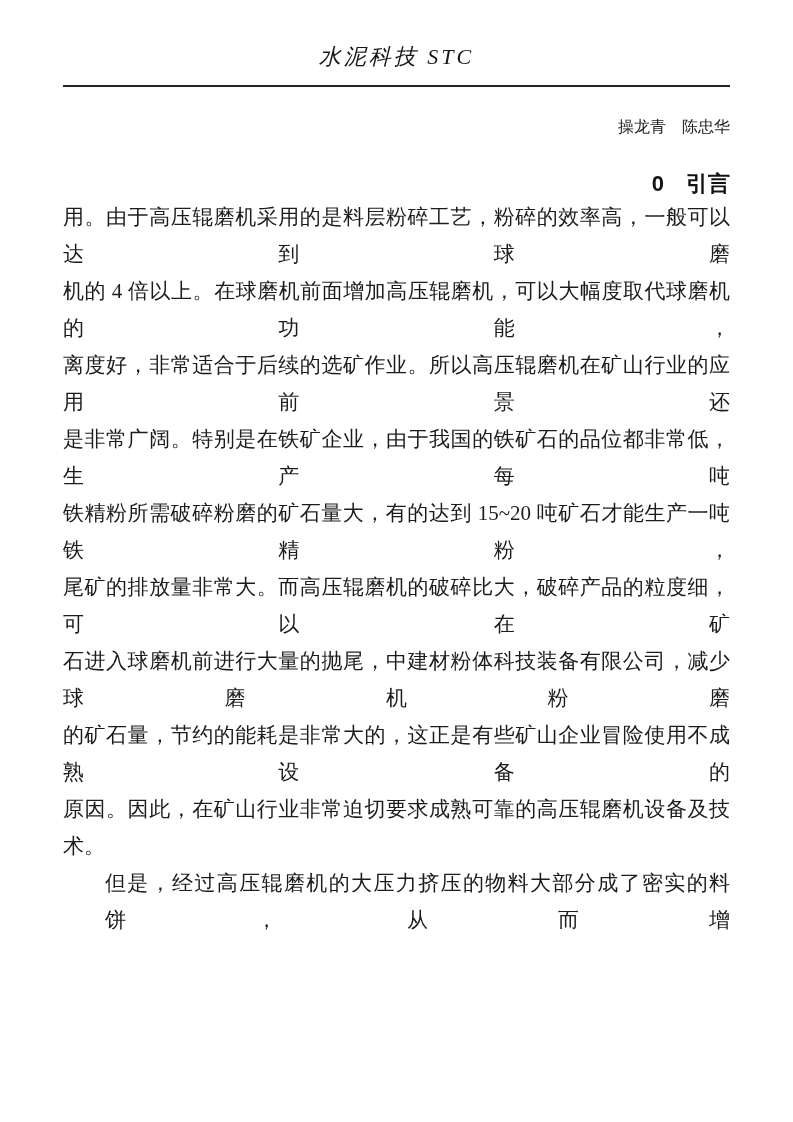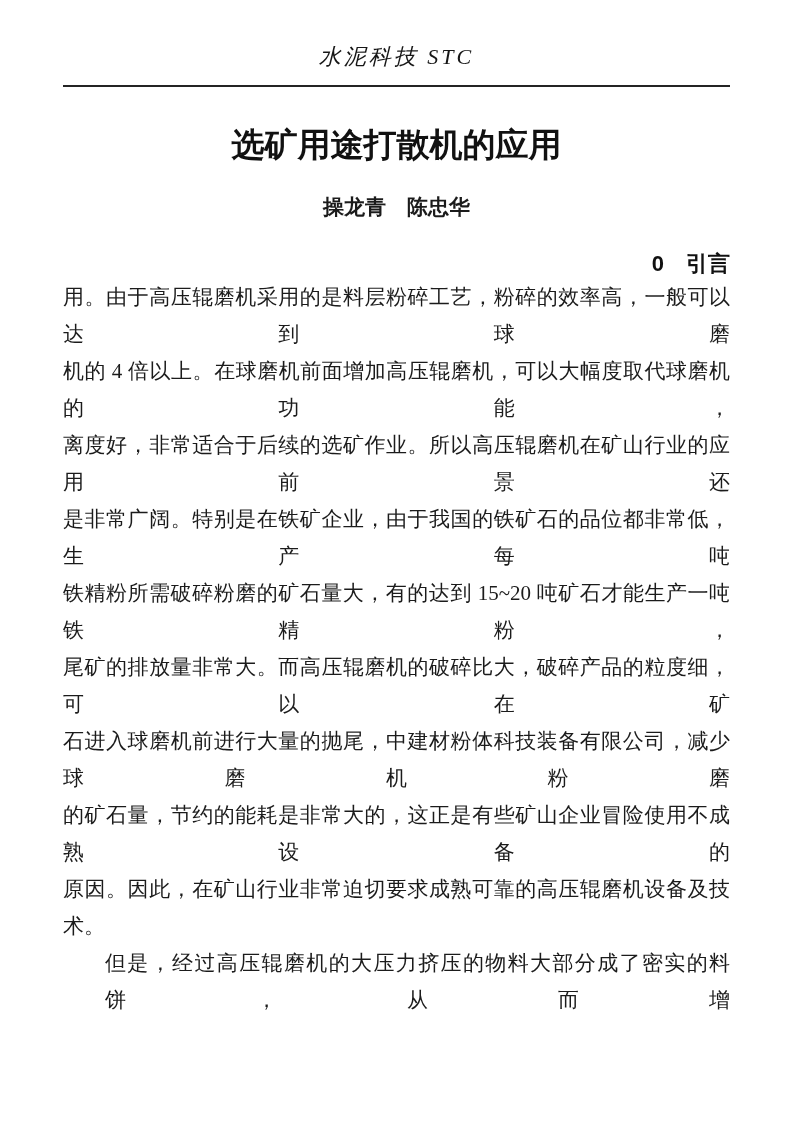--- a/index.html
+++ b/index.html
@@ -38,25 +38,24 @@
     margin: 36px 63px 0;
     text-align: center;
     font-family: "Liberation Sans", "DejaVu Sans", sans-serif;
     font-weight: 700;
     font-size: 33px;
     line-height: 44px;
     color: #111111;
   }
   .article-authors {
     margin: 27px 63px 0;
-    text-align: center;
-    font-size: 21px;
+    text-align: right;
+    font-size: 16px;
     line-height: 26px;
     color: #1b1b1b;
-    font-weight: bold;
   }
   .article-affiliation {
     margin: 0 63px;
     text-align: center;
     font-size: 20px;
     line-height: 28px;
     color: #1b1b1b;
   }
   
   .content {
@@ -121,21 +120,20 @@
   }
 </style>
 </head>
 <body>
 
 <div class="page">
 
   <div class="journal-header">水泥科技 STC</div>
   <hr class="header-rule">
 
-  <div class="article-title">选矿用途打散机的应用</div>
   <div class="article-authors">操龙青　陈忠华</div>
 
   <div class="content">
 
     <div class="sec-heading first">0　引言</div>
 
     <div class="paragraph">
         <div class="tline">用。由于高压辊磨机采用的是料层粉碎工艺，粉碎的效率高，一般可以达到球磨</div>
         <div class="tline">机的 4 倍以上。在球磨机前面增加高压辊磨机，可以大幅度取代球磨机的功能，</div>
         <div class="tline">离度好，非常适合于后续的选矿作业。所以高压辊磨机在矿山行业的应用前景还</div>

